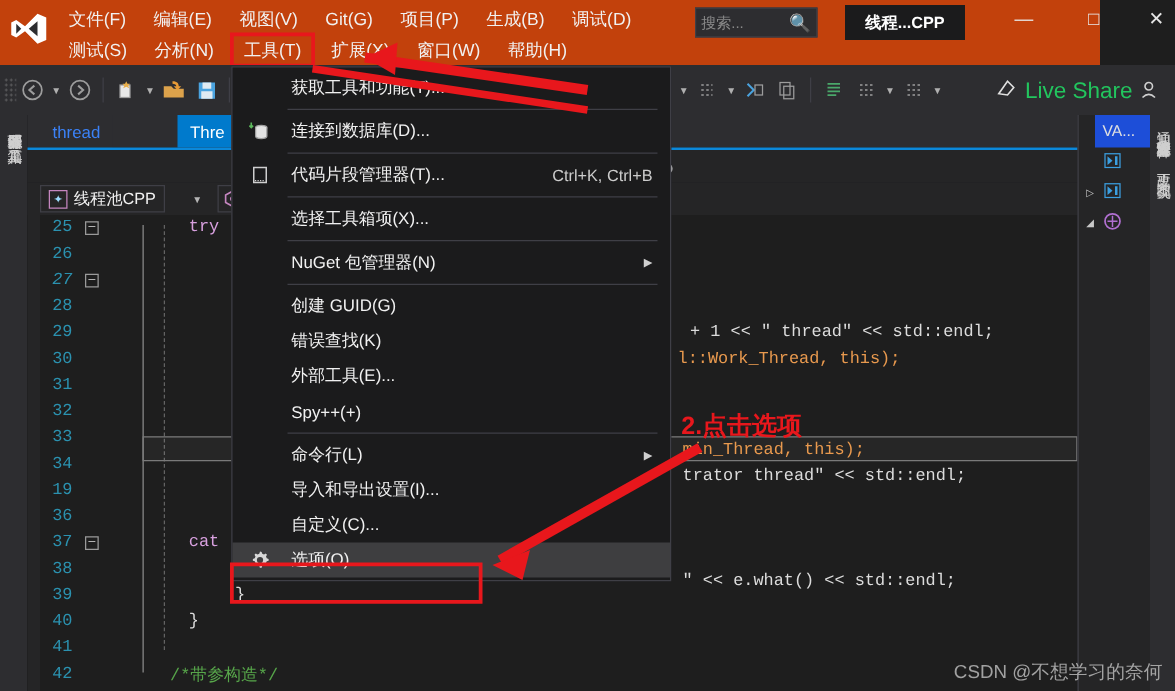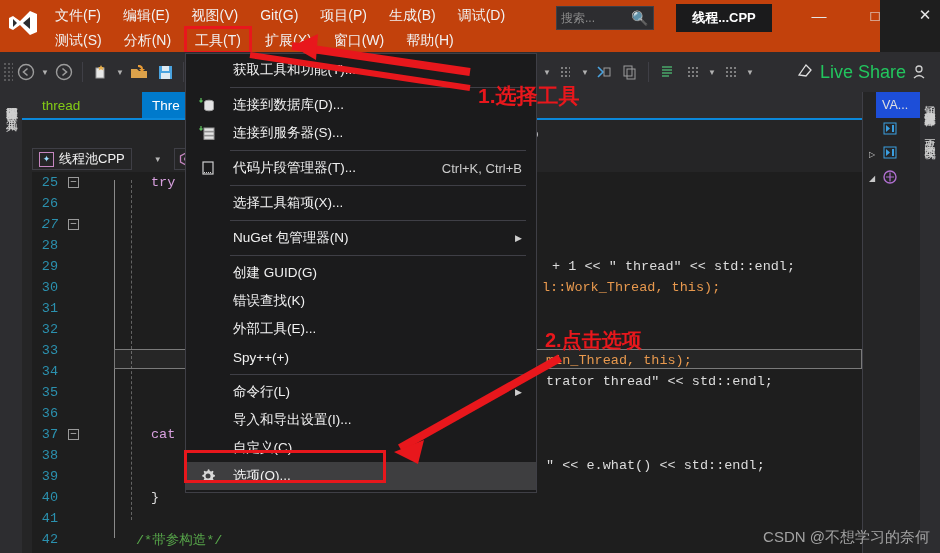--- a/index.html
+++ b/index.html
@@ -88,21 +88,21 @@
   .right-dock .vtab { font-size: 11.5px; padding: 4px 2px; }
 
   
   .editor-wrap {
     position: absolute; left: 22px; top: 92px; width: 898px; height: 461px;
     background: #1e1e1e;
   }
   .tabstrip { position: absolute; left: 0; top: 0; width: 898px; height: 26px; background: #2d2d30; }
   .etab {
     position: absolute; top: 0; height: 26px; display: flex; align-items: center;
-    padding: 0 10px; font-size: 13.5px; color: #84cc16;
+    padding: 0 10px; font-size: 13.5px; color: #3b82f6;
   }
   .etab.inactive { left: 10px; background: #2d2d30; }
   .etab.active { left: 120px; background: #007acc; color: #ffffff; width: 74px; overflow: hidden; }
   .tab-dd { position: absolute; right: 46px; top: 3px; font-size: 9px; color: #d0d0d0; }
   .tab-gear { position: absolute; right: 18px; top: 3px; font-size: 14px; color: #d0d0d0; }
   .blue-line { position: absolute; left: 0; top: 26px; width: 898px; height: 2px; background: #0b88da; }
 
   .navbar-row {
     position: absolute; left: 0; top: 28px; width: 898px; height: 26px;
     background: #252526; display: flex; align-items: center;
@@ -439,21 +439,21 @@
       <div class="codeline" style="top:147px;">
         <span class="ln">32</span>
       </div>
       <div class="codeline" style="top:168px;">
         <span class="ln">33</span>
       </div>
       <div class="codeline" style="top:189px;">
         <span class="ln">34</span>
       </div>
       <div class="codeline" style="top:210px;">
-        <span class="ln">35</span>
+        <span class="ln">19</span>
         <span class="pln" style="margin-left:120px">}</span>
       </div>
       <div class="codeline" style="top:231px;">
         <span class="ln">36</span>
         <span class="pln" style="margin-left:120px">}</span>
       </div>
       <div class="codeline" style="top:252px;">
         <span class="ln">37</span>
         <span class="fold">─</span>
         <span class="kw2" style="margin-left:68px">cat</span>
@@ -551,31 +551,20 @@
       <span class="mico">
         <svg width="18" height="18" viewBox="0 0 18 18">
           <ellipse cx="10" cy="6" rx="4.5" ry="1.8" fill="#e3e3e3" stroke="#a0a0a0"></ellipse>
           <path d="M5.5 6 V13 a4.5 1.8 0 0 0 9 0 V6" fill="#e3e3e3" stroke="#a0a0a0"></path>
           <path d="M2 2 L2 6 M0.5 4.5 L2 6 L3.5 4.5" stroke="#5cb85c" stroke-width="1.3" fill="none"></path>
         </svg>
       </span>
       <span>连接到数据库(D)...</span>
     </div>
 
-    <div class="mi">
-      <span class="mico">
-        <svg width="18" height="18" viewBox="0 0 18 18">
-          <rect x="5" y="4" width="10" height="3.3" fill="#e3e3e3" stroke="#9a9a9a"></rect>
-          <rect x="5" y="8" width="10" height="3.3" fill="#e3e3e3" stroke="#9a9a9a"></rect>
-          <rect x="5" y="12" width="10" height="3.3" fill="#e3e3e3" stroke="#9a9a9a"></rect>
-          <path d="M2 2 L2 6 M0.5 4.5 L2 6 L3.5 4.5" stroke="#5cb85c" stroke-width="1.3" fill="none"></path>
-        </svg>
-      </span>
-      <span>连接到服务器(S)...</span>
-    </div>
     <div class="msep"></div>
 
     <div class="mi">
       <span class="mico">
         <svg width="16" height="16" viewBox="0 0 16 16">
             <rect x="3" y="2" width="10" height="12" fill="none" stroke="#cfcfcf" stroke-width="1.2"></rect>
             <path d="M4 12.5 h8" stroke="#cfcfcf" stroke-dasharray="1 1"></path>
           </svg>
       </span>
       <span>代码片段管理器(T)...</span>
@@ -641,17 +630,16 @@
     <g>
       <line x1="250" y1="55" x2="470" y2="88" stroke="#e8171c" stroke-width="6"></line>
     </g>
 
     <g>
       <line x1="560" y1="358" x2="400" y2="448" stroke="#e8171c" stroke-width="8"></line>
       <polygon points="394,452 424,440 418,464" fill="#e8171c"></polygon>
     </g>
   </svg>
 
-  <div class="anno-text" style="left:478px; top:82px; font-size:21px;">1.选择工具</div>
   <div class="anno-text" style="left:545px; top:327px; font-size:20px;">2.点击选项</div>
 
   <div class="watermark">CSDN @不想学习的奈何</div>
 </div>
 
 </body></html>

